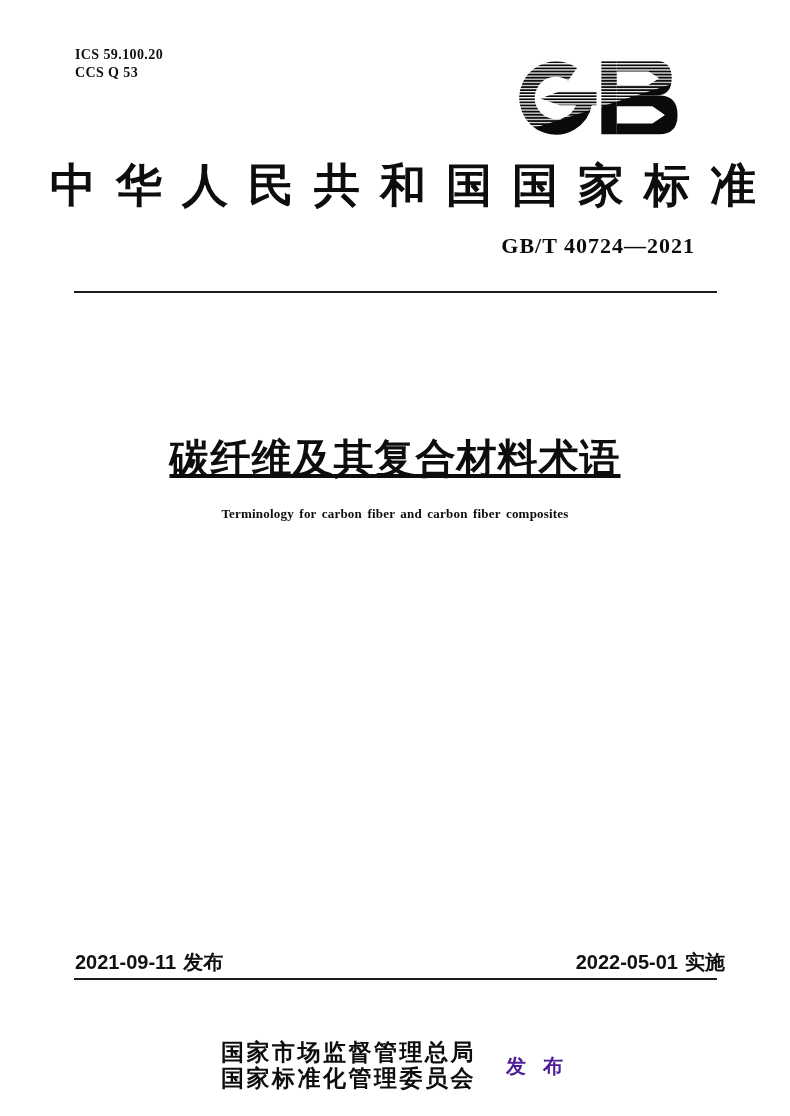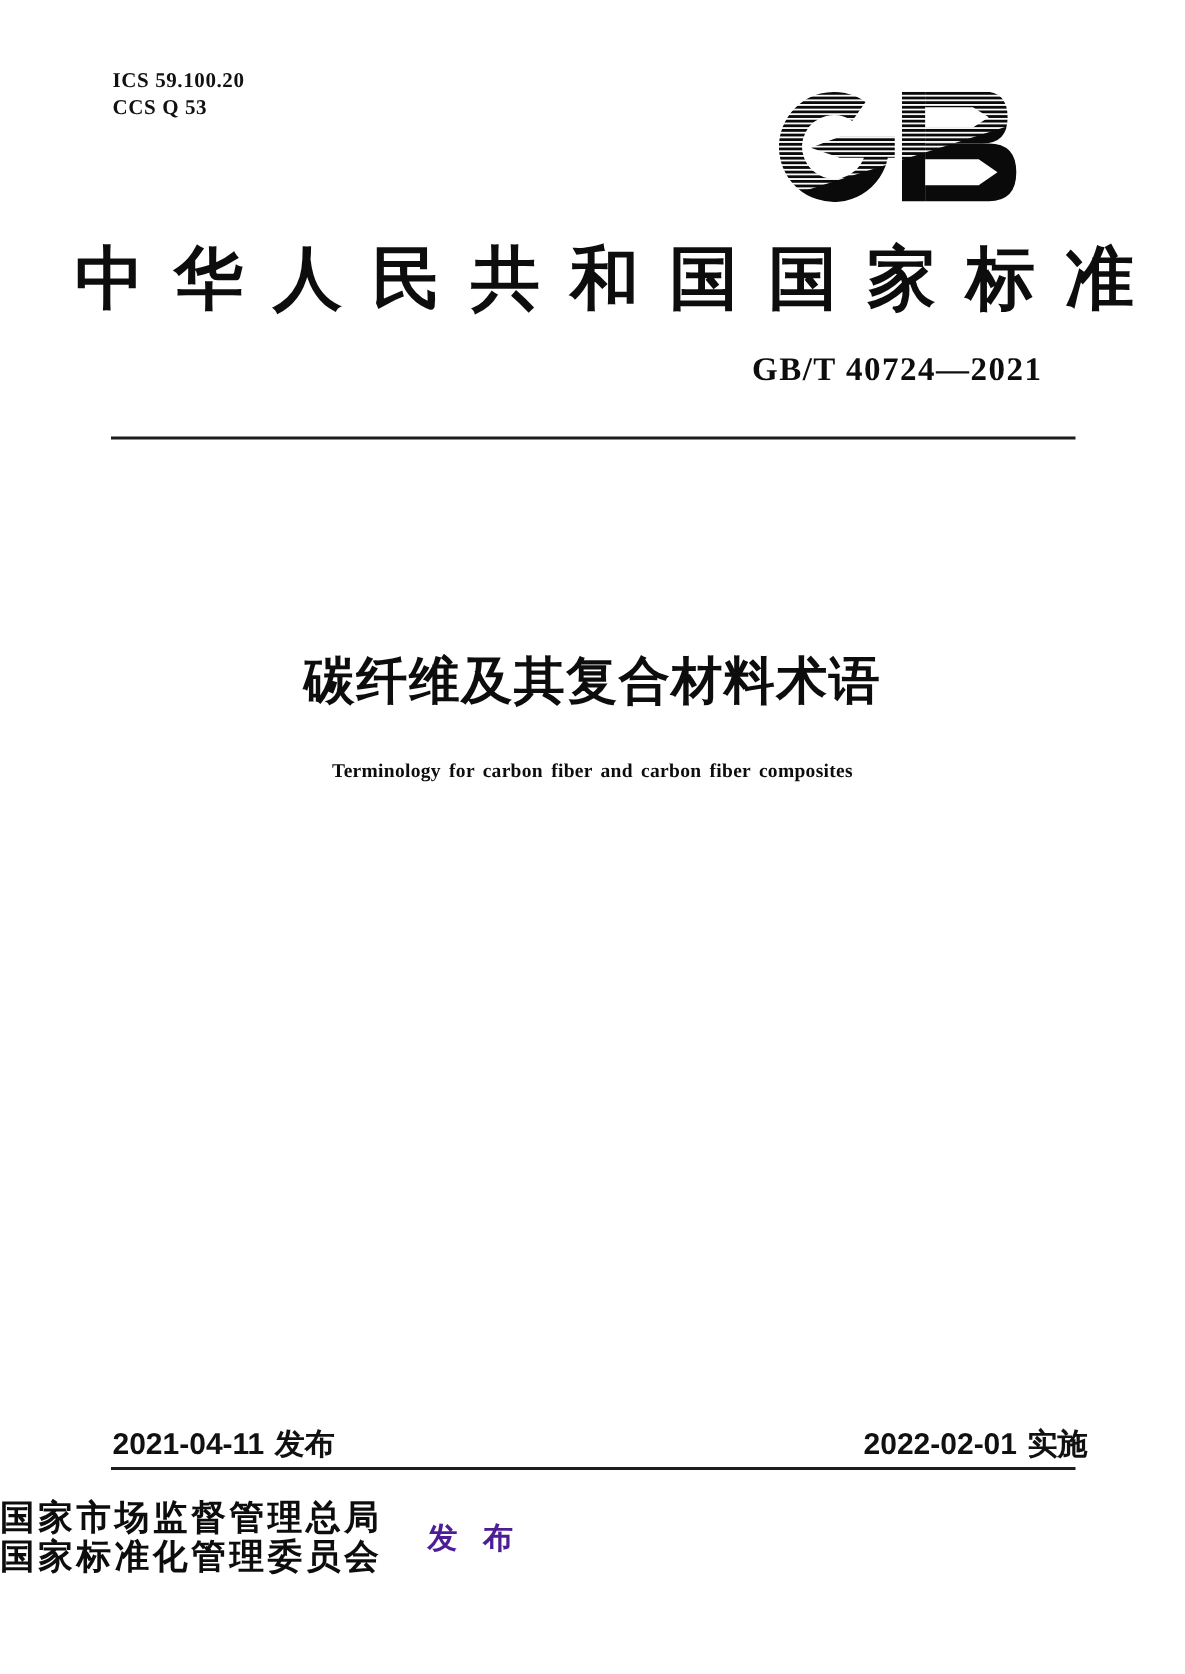--- a/index.html
+++ b/index.html
@@ -71,24 +71,25 @@
   .rule-top { top: 291px; }
   .rule-bottom { top: 978px; }
   .doc-title-zh {
     position: absolute;
     left: 0;
     right: 0;
     top: 431px;
     text-align: center;
     font-family: "Liberation Sans", "DejaVu Sans", sans-serif;
     font-weight: 700;
-    font-size: 34px;
+    font-size: 40px;
     letter-spacing: 1px;
     color: #0d0d0d;
     white-space: nowrap;
+    text-decoration: underline;
   }
   .doc-title-en {
     position: absolute;
     left: 0;
     right: 0;
     top: 506px;
     text-align: center;
     font-family: "Liberation Serif", "DejaVu Serif", serif;
     font-weight: 700;
     font-size: 13px;
@@ -108,23 +109,23 @@
     font-weight: 600;
     font-size: 20px;
     color: #111;
     white-space: nowrap;
   }
   .dates .lbl { margin-left: 7px; }
   .publisher {
     position: absolute;
     left: 0;
     right: 0;
-    top: 999px;
+    top: 1040px;
     display: flex;
-    justify-content: flex-start;
+    justify-content: center;
     align-items: center;
     gap: 18px;
   }
   .issuers {
     font-family: "Liberation Serif", "DejaVu Serif", serif;
     font-weight: 700;
     font-size: 23px;
     line-height: 26px;
     letter-spacing: 2.5px;
     white-space: nowrap;
@@ -177,24 +178,24 @@
 
   <div class="std-number">GB/T 40724—2021</div>
 
   <div class="rule rule-top"></div>
 
   <div class="doc-title-zh">碳纤维及其复合材料术语</div>
   <div class="doc-title-en">Terminology for carbon fiber and carbon fiber composites</div>
 
   <div class="dates">
     <div>
-      <span>2021-04-11</span><span class="lbl">发布</span>
+      <span>2021-09-11</span><span class="lbl">发布</span>
     </div>
     <div>
-      <span>2022-02-01</span><span class="lbl">实施</span>
+      <span>2022-05-01</span><span class="lbl">实施</span>
     </div>
   </div>
 
   <div class="rule rule-bottom"></div>
 
   <div class="publisher">
     <div class="issuers">
       <div>国家市场监督管理总局</div>
       <div>国家标准化管理委员会</div>
     </div>

